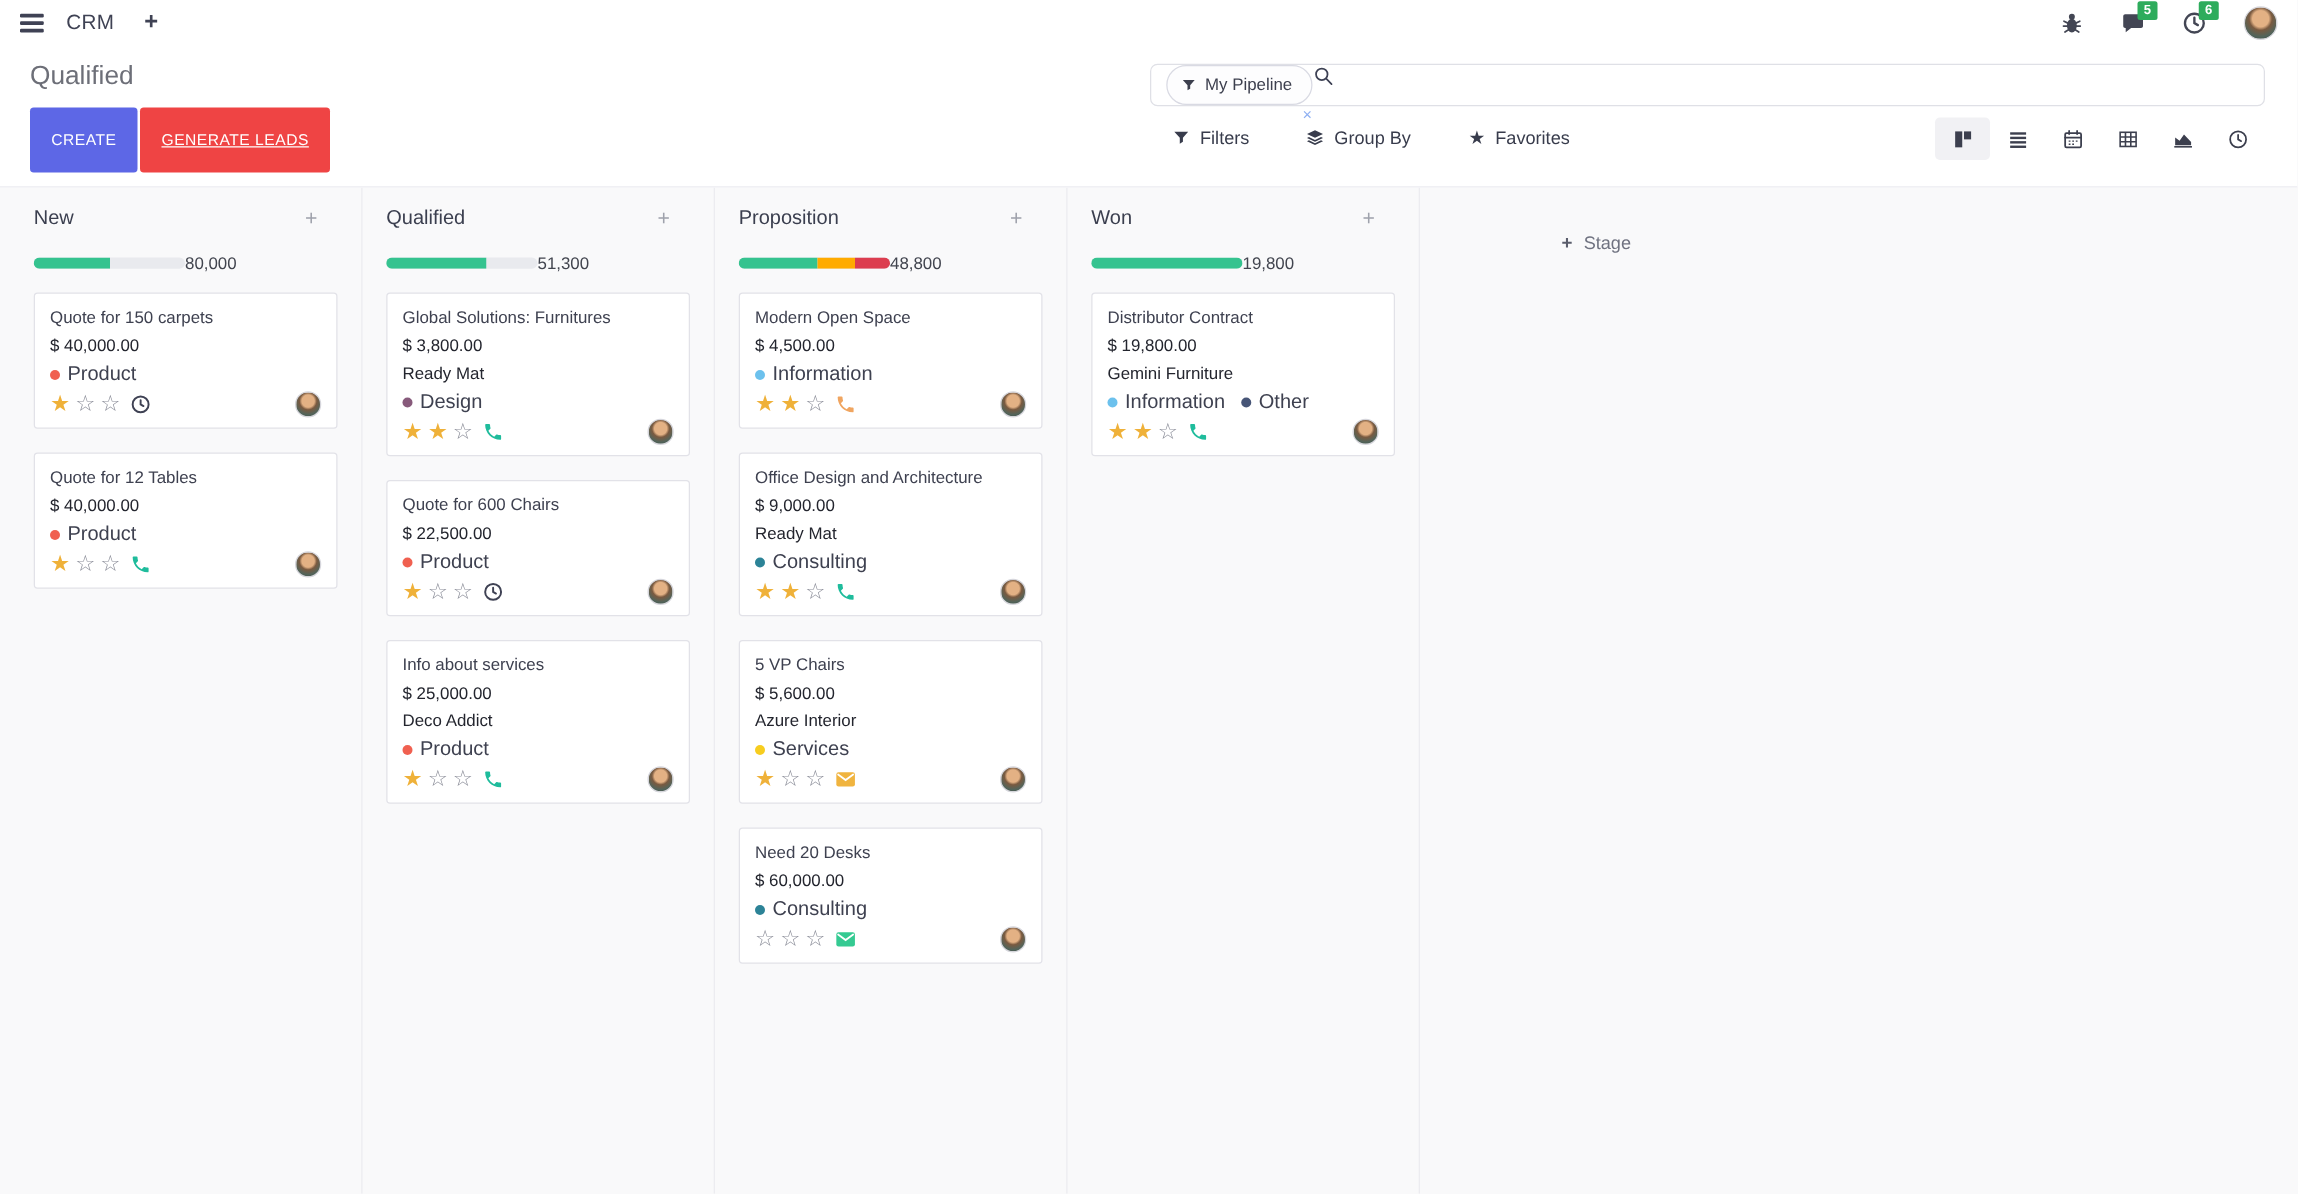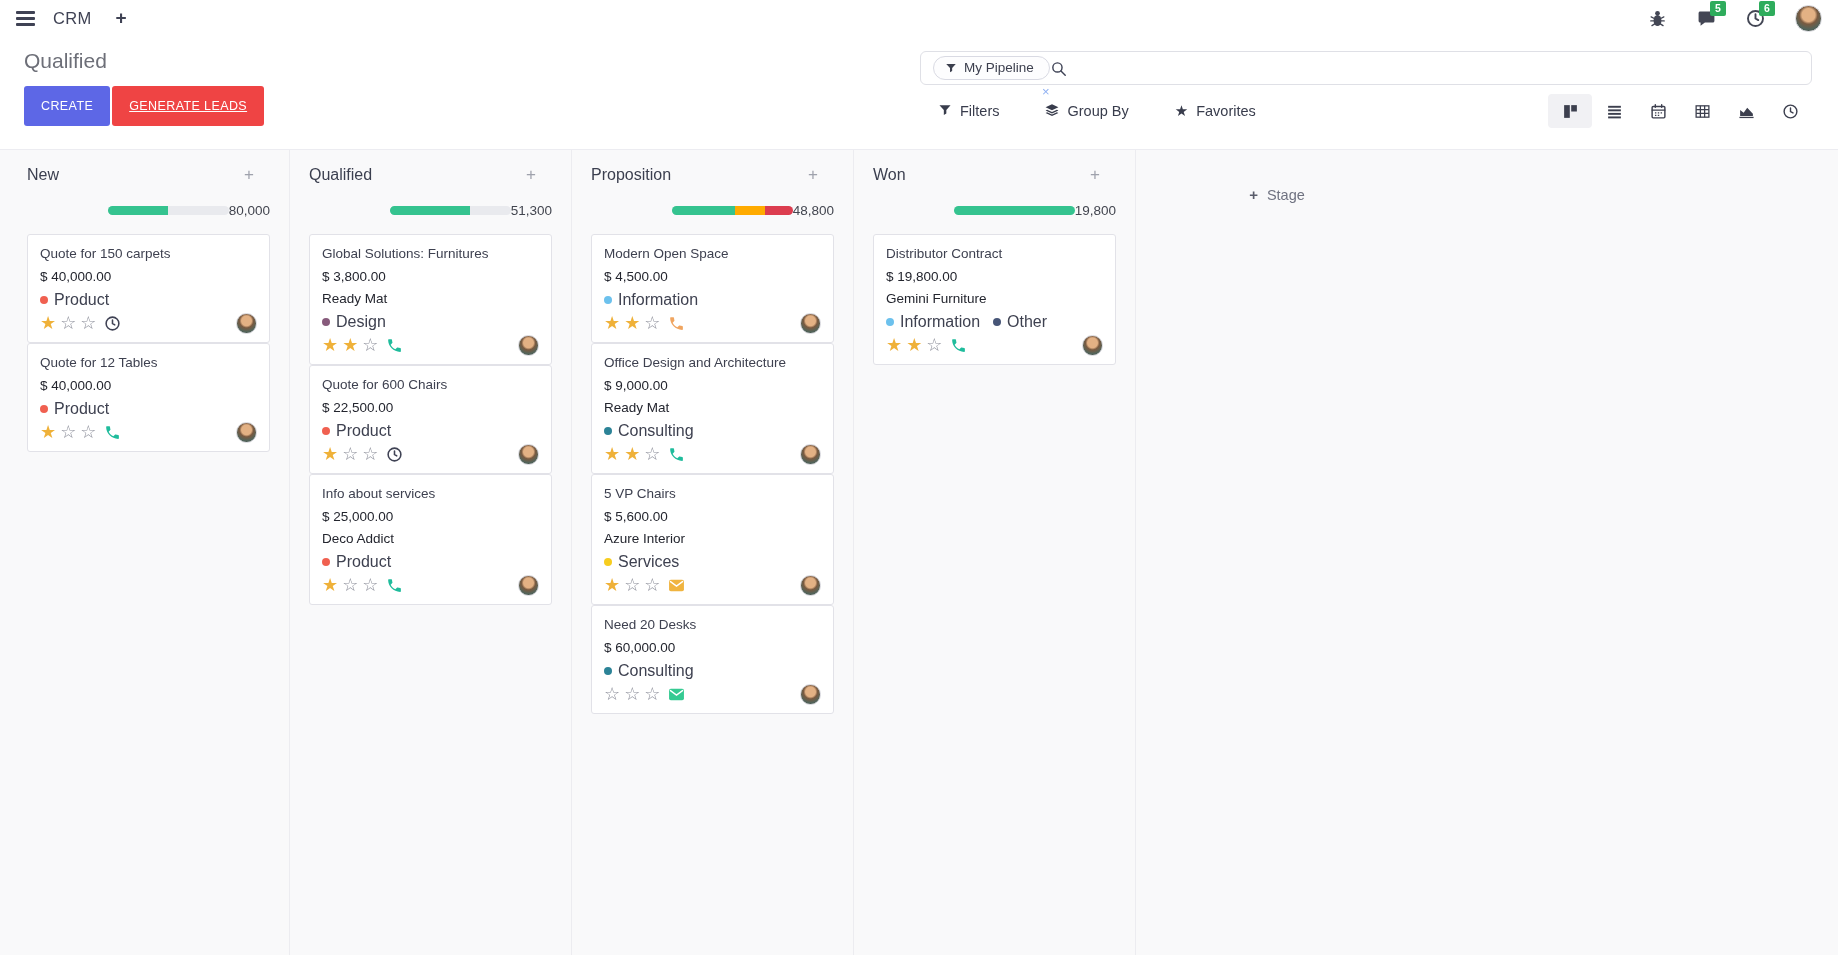--- a/index.html
+++ b/index.html
@@ -18,26 +18,26 @@
   .badge { position:absolute; top:-8px; left:13px; background:#2eac5c; color:#fff; font-size:10.5px; font-weight:700; padding:1px 5px; border-radius:2px; line-height:13px; }
   .avatar { border-radius:50%; background:radial-gradient(circle at 50% 36%, #e3b184 0 32%, #7a5a40 45%, #53645a 70%, #35463e 100%); border:1px solid #d6d6dc; }
   .avatar.lg { width:27px; height:27px; cursor:pointer; }
   .avatar.sm { width:21px; height:21px; margin-left:auto; cursor:pointer; }
 
   
   .cp { position:relative; background:#fff; height:114px; border-bottom:1px solid #ececf1; }
   .cp-left { position:absolute; left:24px; top:13px; }
   .cp-title { font-size:21px; color:#6d6f78; }
   .btn-row { margin-top:13px; display:flex; gap:2px; }
-  .btn { font-size:12.5px; letter-spacing:.4px; height:40px; line-height:36px; padding:0 17px; color:#fff; border:none; cursor:pointer; border-radius:3px; font-family:inherit; }
+  .btn { font-size:12.5px; letter-spacing:.4px; height:52px; line-height:36px; padding:0 17px; color:#fff; border:none; cursor:pointer; border-radius:3px; font-family:inherit; }
   .btn-create { background:#5d67e6; }
   .btn-generate { background:#ef4444;text-decoration:underline; }
 
   .cp-right { position:absolute; top:15px; right:26px; width:892px; }
-  .searchbar { position:relative; height:34px; background:#fff; border:1px solid #dfe0e6; border-radius:6px; display:flex; align-items:center; padding:0 12px; }
+  .searchbar { position:relative; height:34px; background:#fff; border:1px solid #dfe0e6; border-radius:6px; display:flex; padding:0 12px; }
   .facet { display:inline-flex; align-items:center; gap:7px; border:1px solid #d9dae3; border-radius:16px; padding:3px 15px 4px 11px; color:#3c3f4e; font-size:13.5px; background:#fdfdfe; cursor:pointer; }
   .facet svg { width:12px; height:12px; color:#3c3f4e; }
   .search-ph { color:#cbccd4; font-size:14px; margin-left:10px; flex:1; }
   .search-mag { width:17px; height:17px; color:#3d4154; cursor:pointer; }
   .search-mag svg { width:100%; height:100%; }
   .facet-x { position:absolute; left:121px; top:32px; color:#8fb0f2; font-size:13px; cursor:pointer; }
   .controls-row { margin-top:9px; display:flex; align-items:center; }
   .menu-item { display:flex; align-items:flex-start; gap:8px; color:#383c4c; font-size:14.5px; cursor:pointer; margin-right:46px; }
   .menu-item:first-child { margin-left:18px; }
   .menu-item svg { width:14px; height:14px; }
@@ -46,25 +46,25 @@
   .vs-btn { width:44px; height:34px; display:flex; align-items:center; justify-content:center; color:#3c3f4e; cursor:pointer; border-radius:4px; }
   .vs-btn svg { width:17px; height:17px; }
   .vs-btn.active { background:#f1f1f4; }
 
   
   .kanban { display:flex; align-items:flex-start; padding-left:8px; background:#f9f9fa; height:805px; }
   .kcol { width:282px; flex:none; padding:12px 19px 0; border-right:1px solid #ececf0; height:100%; }
   .kcol-head { display:flex; justify-content:space-between; align-items:center; color:#3b3f4f; font-size:16px; height:26px; }
   .kcol-name { cursor:pointer;text-align:right; }
   .kcol-plus { color:#9fa2ac; font-size:17px; cursor:pointer; padding-right:16px; }
-  .kprog-row { display:flex; justify-content:flex-end; align-items:center; margin-top:15px; }
+  .kprog-row { display:flex; justify-content:flex-start; align-items:center; margin-top:15px; }
   .pbar { width:121px; height:9px; background:#e9eaee; border-radius:5px; overflow:hidden; display:flex; cursor:pointer; }
   .pbar .seg { height:100%; }
   .ptotal { font-size:13.5px; color:#42454f; }
-  .kcards { margin-top:16px; display:flex; flex-direction:column; gap:0; }
+  .kcards { margin-top:16px; display:flex; flex-direction:column; gap:19px; }
   .kcard { background:#fff; border:1px solid #e2e2e8; border-radius:3px; padding:11px 12px 8px; cursor:pointer; }
   .kcard-title { font-size:13.5px; color:#3e4150; margin-bottom:8px; }
   .kcard-line { font-size:13.5px; color:#23252e; margin-bottom:7px; }
   .tagrow { display:flex; gap:13px; margin-bottom:4px; }
   .tag { display:flex; align-items:center; gap:6px; font-size:16px; color:#3e4150; }
   .dot { width:8px; height:8px; border-radius:50%; flex:none; }
   .kfoot { display:flex; align-items:center; margin-top:3px; }
   .stars { display:flex; gap:4px; font-size:18px; line-height:21px; }
   .star-filled { color:#efb139; cursor:pointer; }
   .star-empty { color:#8e909b; cursor:pointer; }

